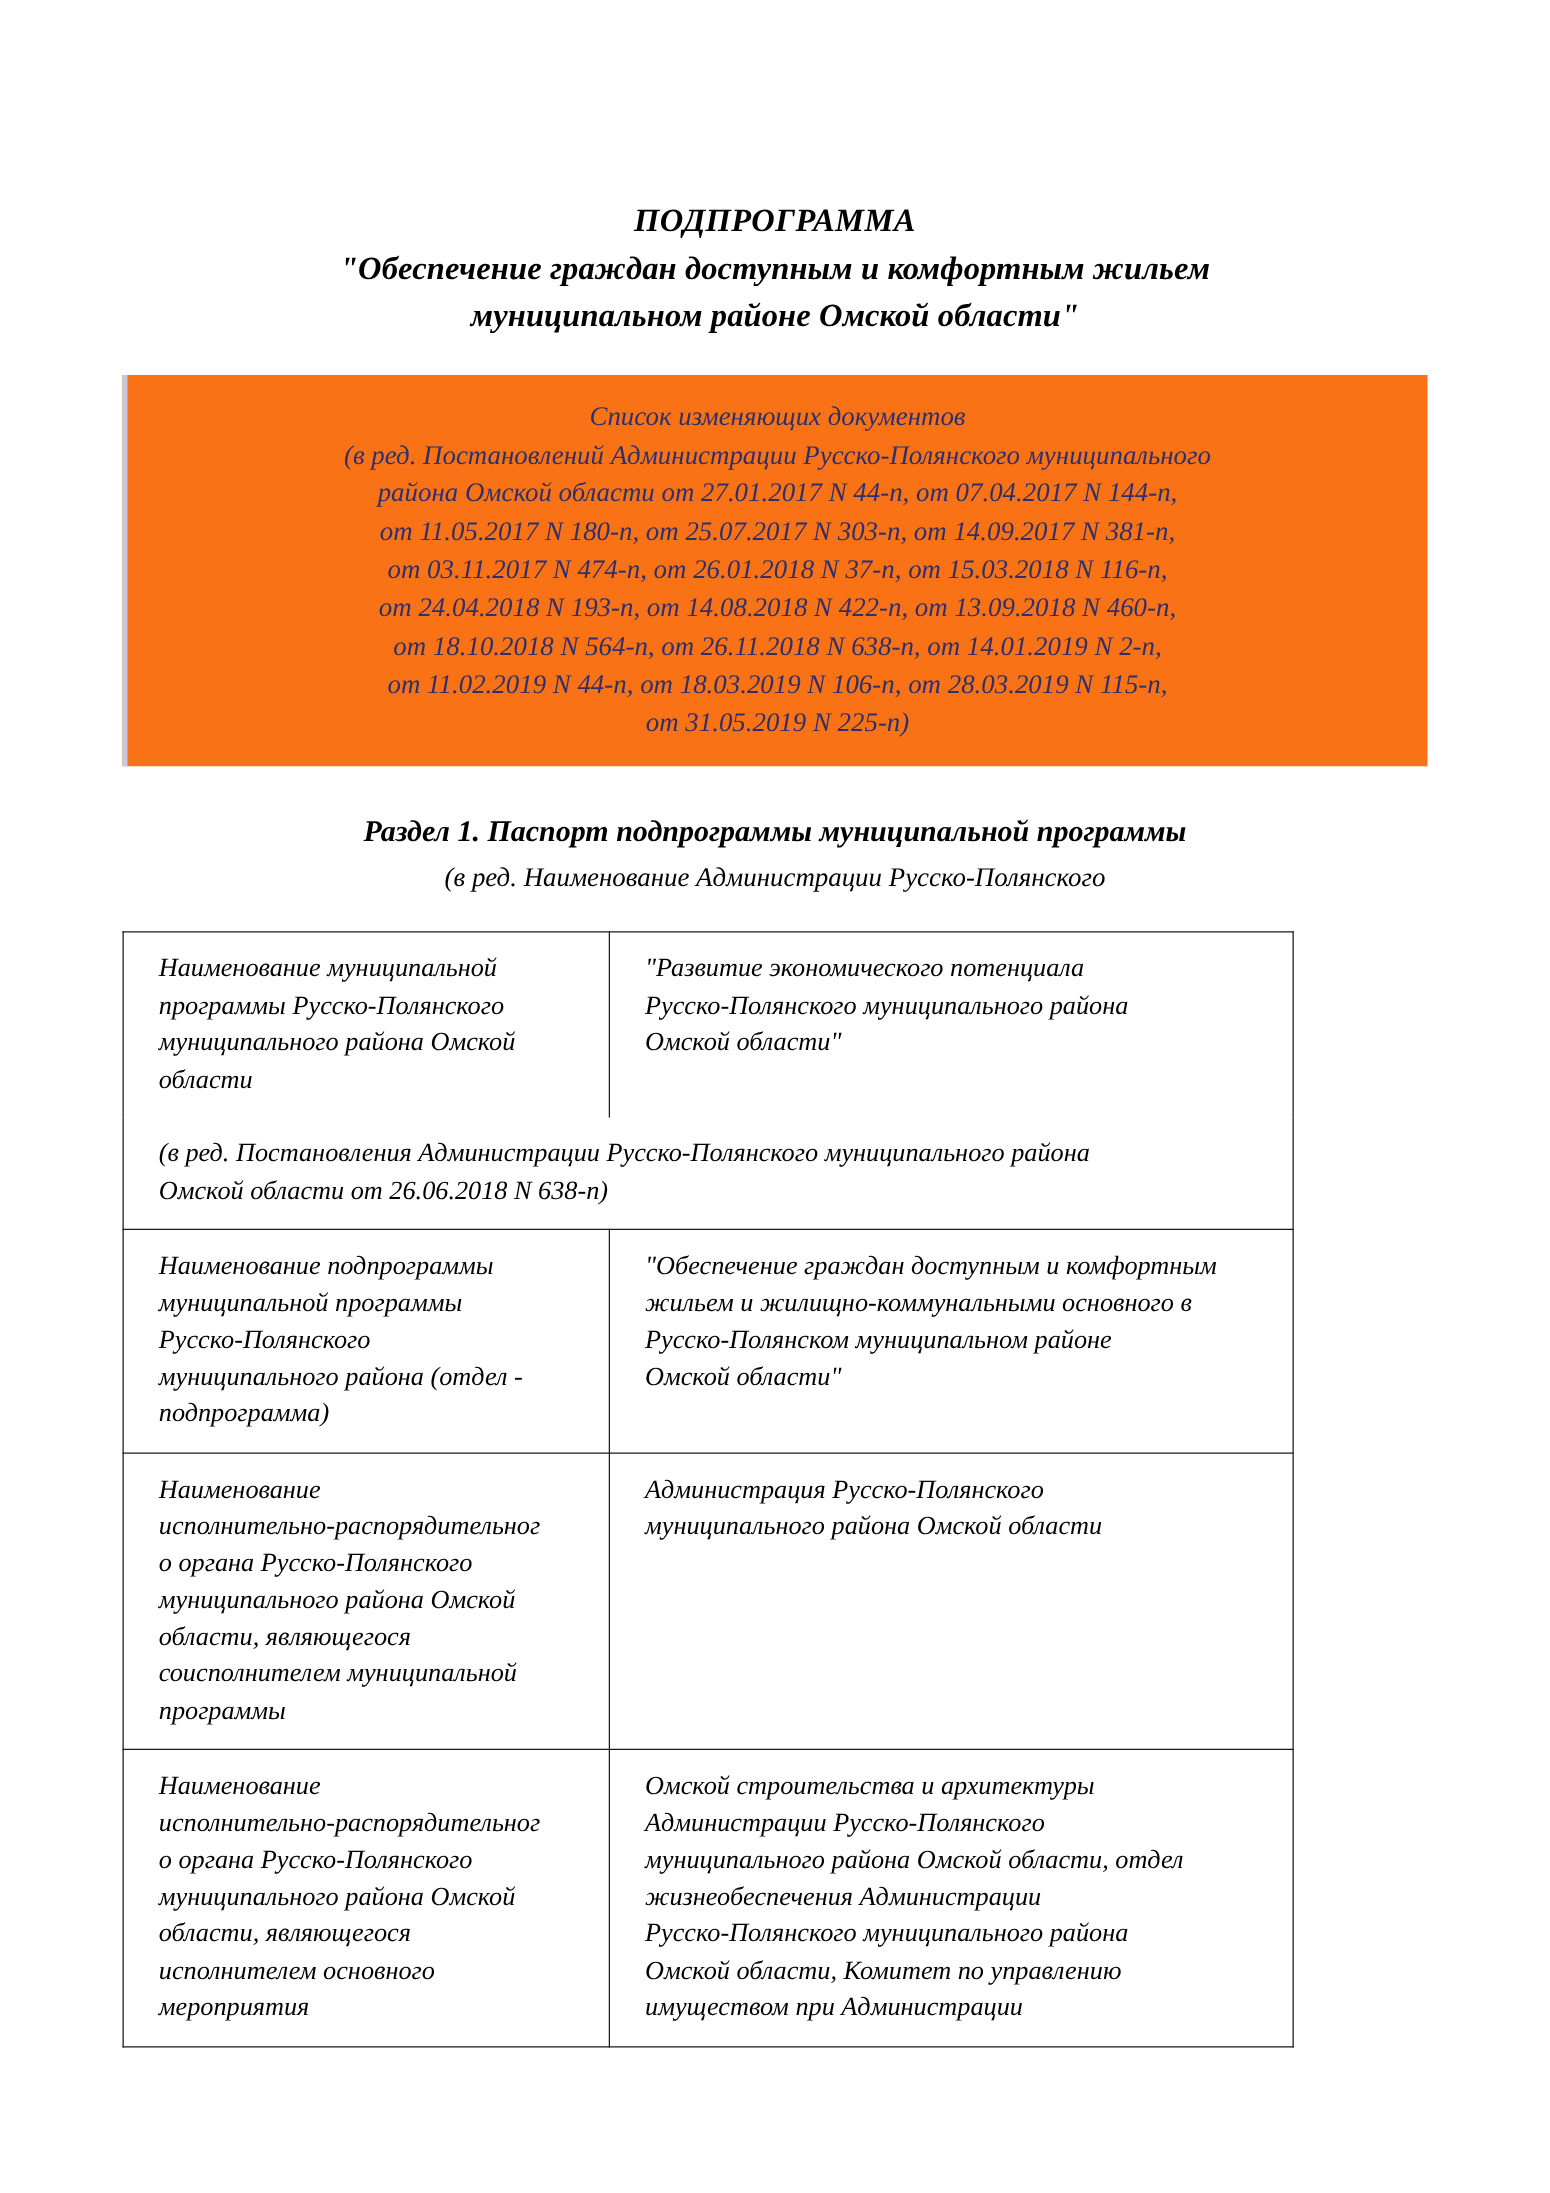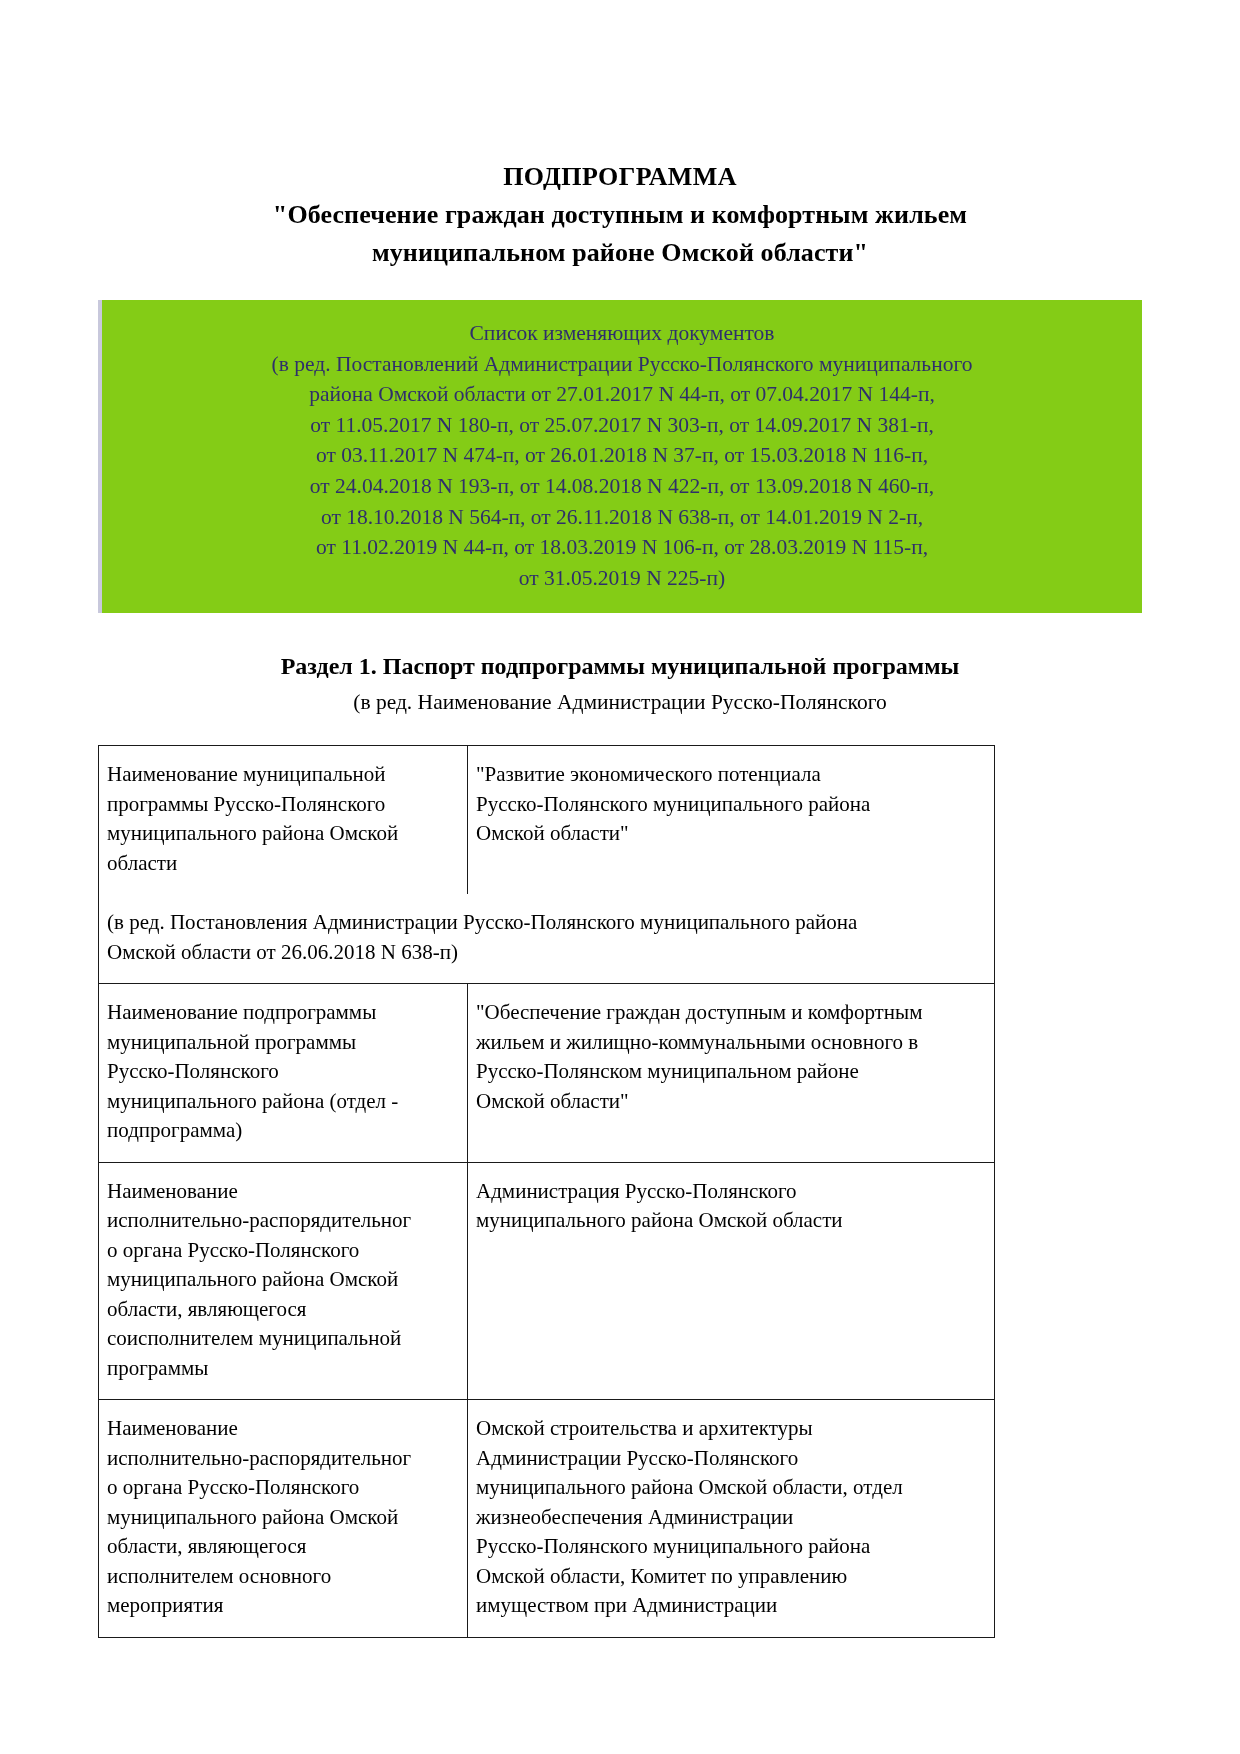--- a/index.html
+++ b/index.html
@@ -14,20 +14,21 @@
   }
   .page {
     position: relative;
     width: 1240px;
     height: 1754px;
     margin: 0 auto;
     background: #ffffff;
     box-sizing: border-box;
     padding: 0;
     overflow: hidden;
+    font-style: italic;
   }
   .content {
     position: absolute;
     left: 98px;
     top: 0;
     width: 1044px;
   }
 
   
   .doc-title {
@@ -43,21 +44,21 @@
     display: block;
     letter-spacing: 0.4px;
   }
   .doc-title .line {
     display: block;
   }
 
   
   .changelog {
     margin-top: 28px;
-    background: #84cc16;
+    background: #f97316;
     border-left: 4px solid #c8c8dc;
     padding: 18px 26px 20px 26px;
     text-align: center;
     color: #2f2f6b;
     font-size: 21.5px;
     line-height: 30.6px;
     box-sizing: border-box;
   }
   .changelog .cl-line {
     display: block;
@@ -87,21 +88,21 @@
     margin-top: 28px;
     border-collapse: collapse;
     width: 854px;
     table-layout: fixed;
     font-size: 21px;
     line-height: 29.5px;
   }
   table.passport td {
     border: 1.4px solid #1a1a1a;
     vertical-align: top;
-    padding: 14px 12px 16px 8px;
+    padding: 14px 12px 16px 28px;
   }
   table.passport td.col-left {
     width: 348px;
   }
   table.passport td.col-right {
     width: 506px;
   }
   td.note-cell {
     text-align: justify;
     text-align-last: left;

